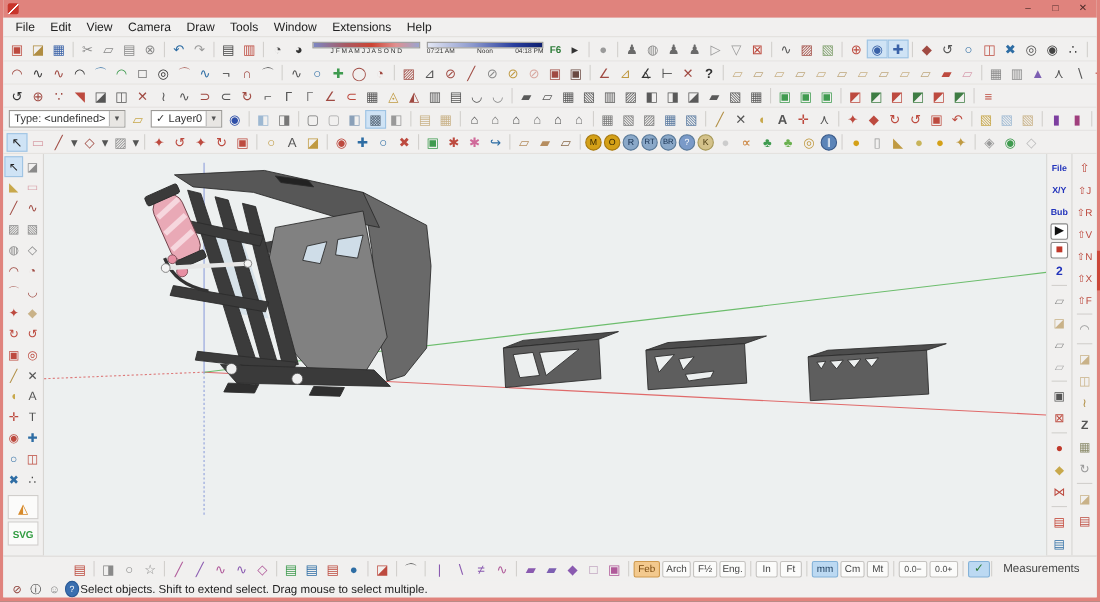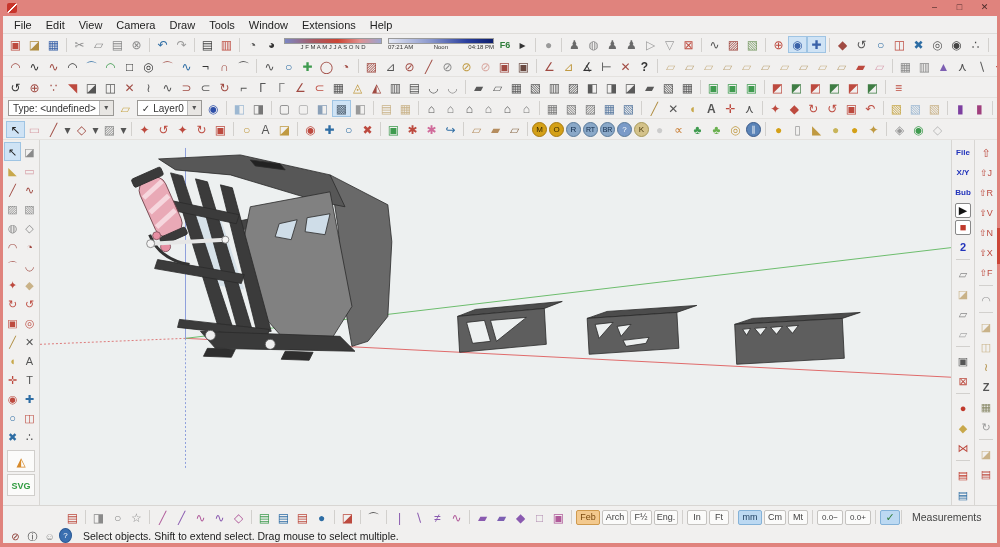--- a/index.html
+++ b/index.html
@@ -58,21 +58,21 @@
   .vcol .tsep{width:14px;height:1px;margin:3px 0;}
   
   .bottombar{height:22px;display:flex;align-items:center;background:#f1f0ef;border-top:1px solid #d8d6d3;
         padding-left:60px;overflow:hidden;white-space:nowrap;flex:0 0 auto;}
   .measure{margin-left:auto;display:flex;align-items:center;padding-right:6px;}
   .measure .msep{width:1px;height:14px;background:#d2d0cd;margin-right:10px;}
   .measure .mlabel{font-size:10.5px;color:#444;margin-right:70px;}
   
   .statusbar{height:15px;display:flex;align-items:center;background:#f1f0ef;padding-left:4px;flex:0 0 auto;}
   .statusbar .ticon{width:17px;height:13px;line-height:13px;font-size:10px;}
-  .hint{margin-left:10px;font-size:10.5px;color:#222;text-align:right;}
+  .hint{font-size:10.5px;color:#222;text-align:right;}
 </style>
 </head>
 <body>
 
 <div class="win" title="psu cover - SketchUp Pro">
   <div class="frame-notch"></div>
   <div class="frame-inner">
 
     <div class="titlebar">
       <span class="logo"></span>

